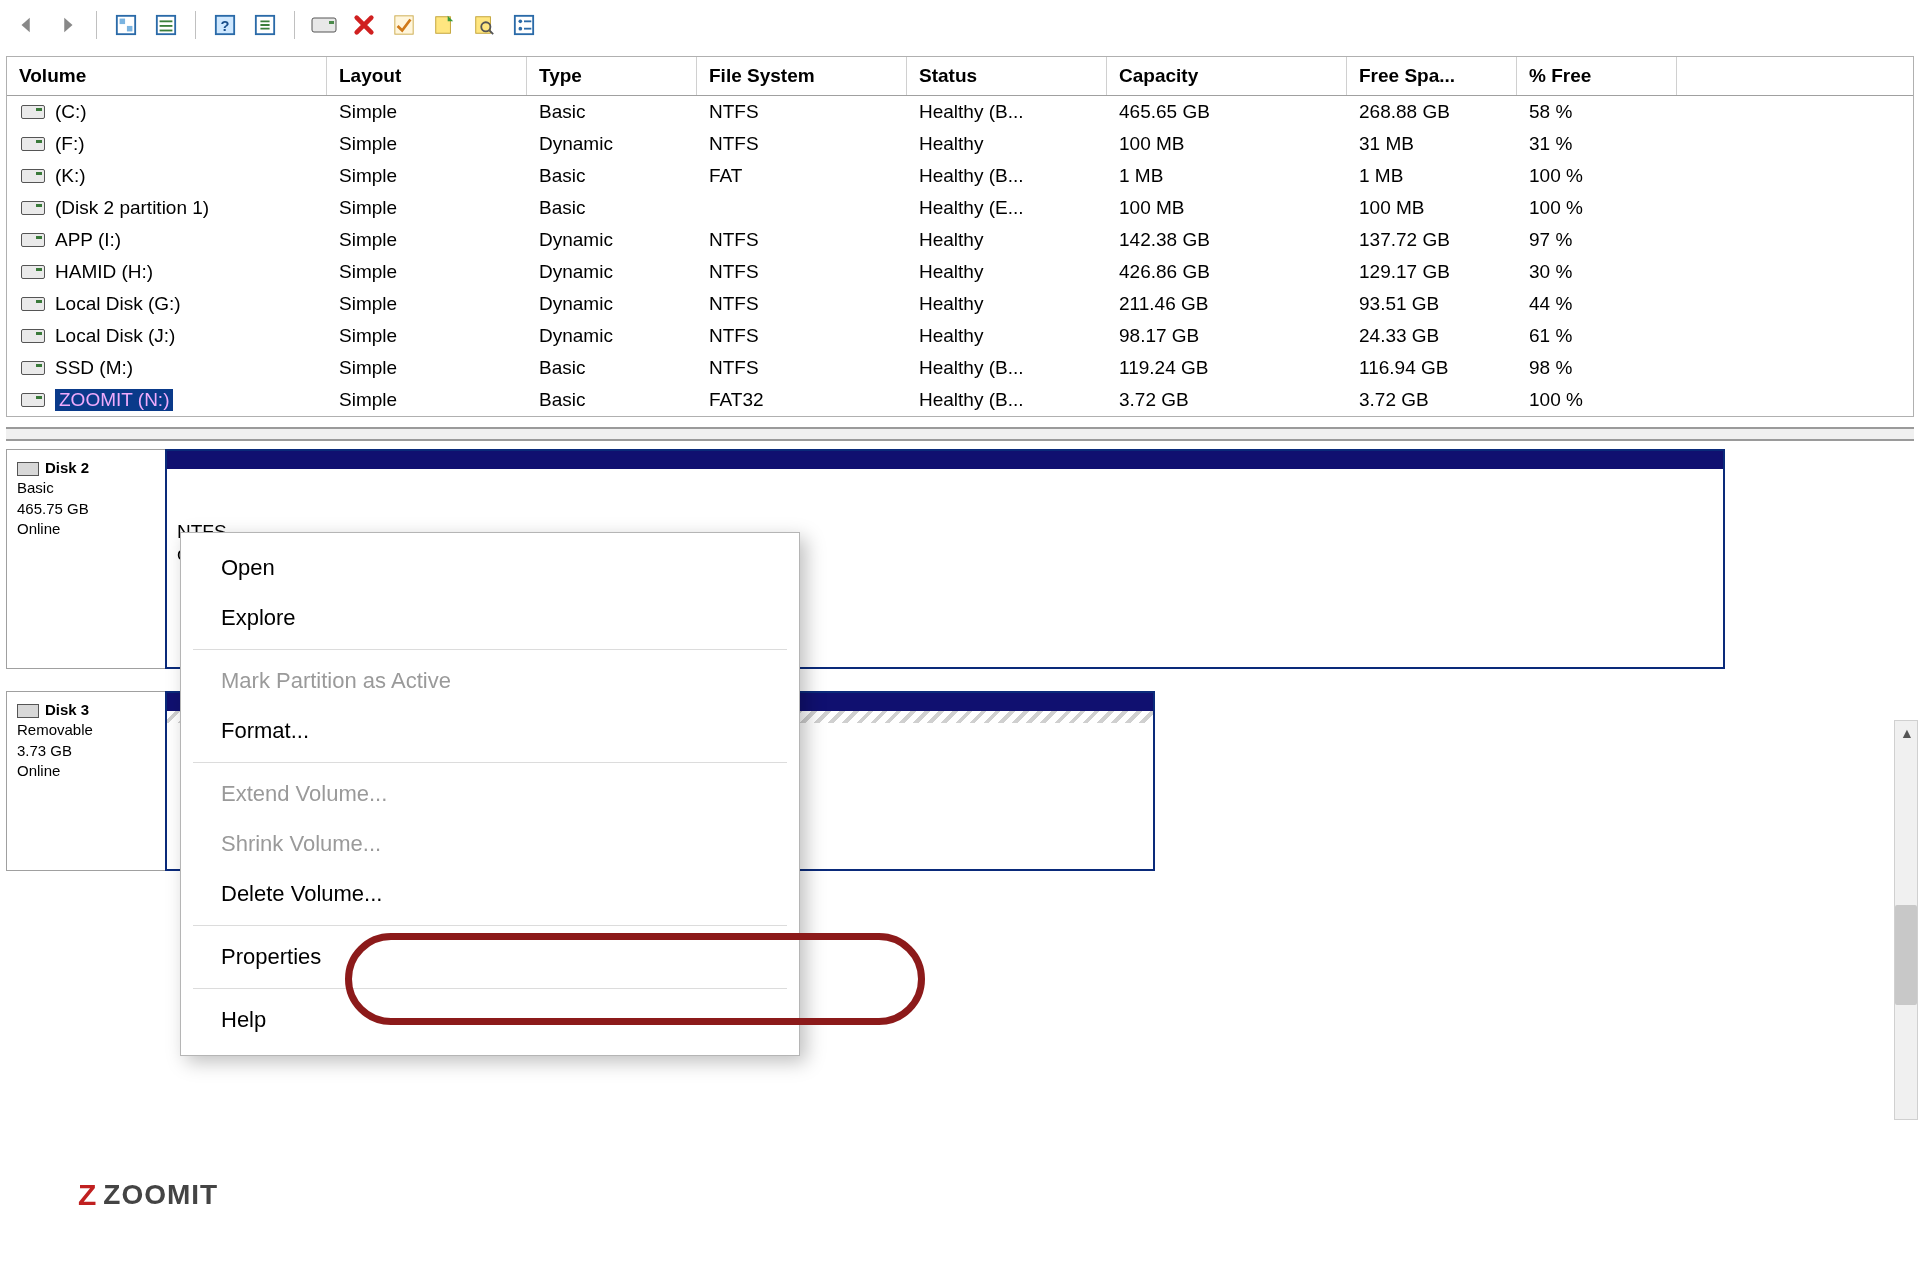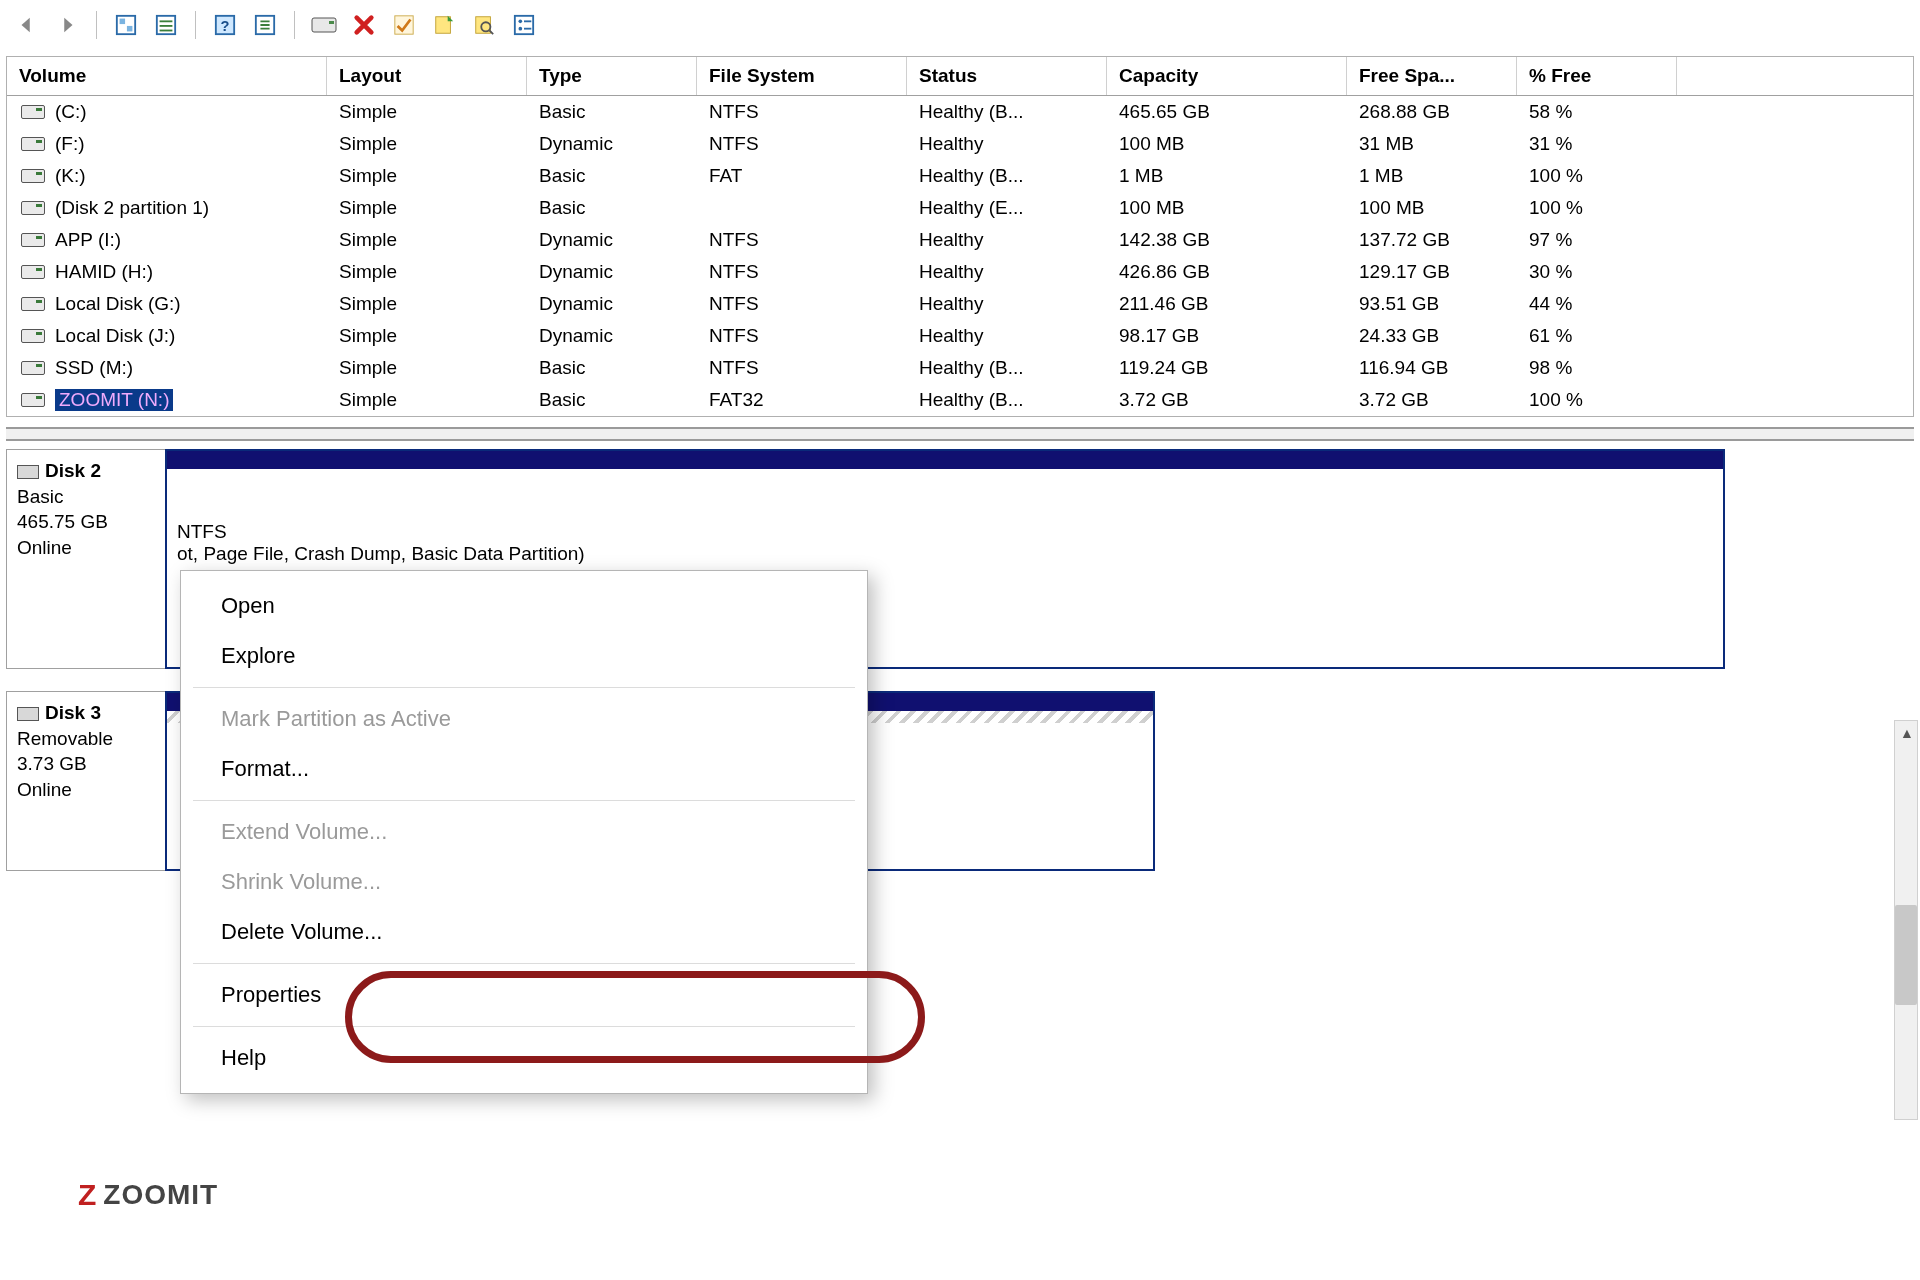--- a/index.html
+++ b/index.html
@@ -44,37 +44,37 @@
   .drv-ico::after { content:""; position:absolute; right:2px; top:2px; width:6px; height:3px; background:#3a7a3a; }
 
   
   .split { height:14px; border-top:2px solid #9a9a9a; border-bottom:2px solid #9a9a9a; background:#f0f0f0; margin:10px 6px 0 6px; }
 
   
   .disk-area { padding:8px 6px 0 6px; display:flex; flex-direction:column; gap:22px; }
   .disk-row { display:flex; align-items:stretch; }
   .disk-label {
     width:160px; border:1px solid #a0a0a0; padding:8px 10px; background:#fff;
-    font-size:19px; line-height:1.35;
+    font-size:15px; line-height:1.35;
   }
   .disk-label b { font-weight:700; }
   .disk-label .dico { display:inline-block; width:22px; height:14px; background:#d8d8d8; border:1px solid #555; margin-right:6px; vertical-align:middle; }
   .disk-parts { flex:1; display:flex; align-items:flex-start; }
   .part {
     border:2px solid #0a2a7a; background:#fff; margin-left:-1px;
   }
   .part .head { height:18px; background:#101070; }
   .part .body { padding:6px 10px; font-size:19px; }
   .hatched .body {
     background: repeating-linear-gradient(-45deg,#fff,#fff 6px,#d0d0d0 6px,#d0d0d0 10px);
   }
 
   
   .ctx {
-    position:absolute; left:180px; top:570px; width:688px;
+    position:absolute; left:180px; top:532px; width:620px;
     background:#fff; border:1px solid #b5b5b5; box-shadow:6px 6px 18px rgba(0,0,0,0.25);
     padding:10px 0; z-index:50;
   }
   .ctx .item { padding:12px 40px; font-size:22px; }
   .ctx .item.disabled { color:#9a9a9a; }
   .ctx .sep { height:1px; background:#dcdcdc; margin:6px 12px; }
   .ctx .circle {
     position:absolute; left:164px; bottom:30px; width:580px; height:92px;
     border:7px solid #8c1a1a; border-radius:48px;
     pointer-events:none;

